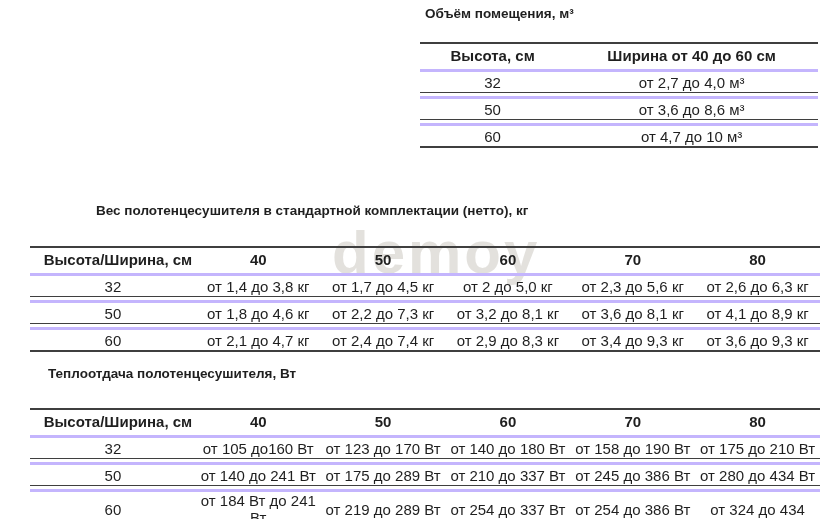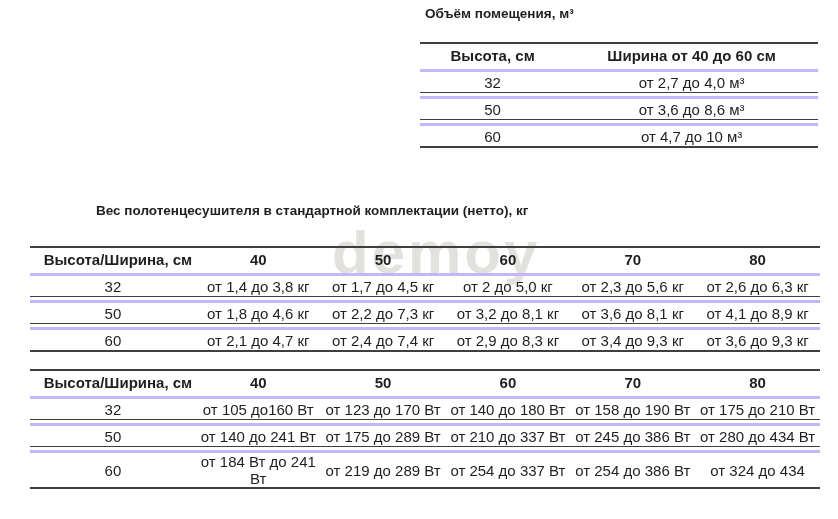--- a/index.html
+++ b/index.html
@@ -155,20 +155,21 @@
           <td>от 2,4 до 7,4 кг</td>
           <td>от 2,9 до 8,3 кг</td>
           <td>от 3,4 до 9,3 кг</td>
           <td>от 3,6 до 9,3 кг</td>
         </tr>
       </tbody>
     </table>
   </section>
 
   <section class="sec sec-heat">
+    <div class="tbl-title">Теплоотдача полотенцесушителя, Вт</div>
     <table class="tbl t-wide">
       <colgroup>
           <col class="c1">
           <col class="cn">
           <col class="cn">
           <col class="cn">
           <col class="cn">
           <col class="cn">
         </colgroup>
       <thead>

